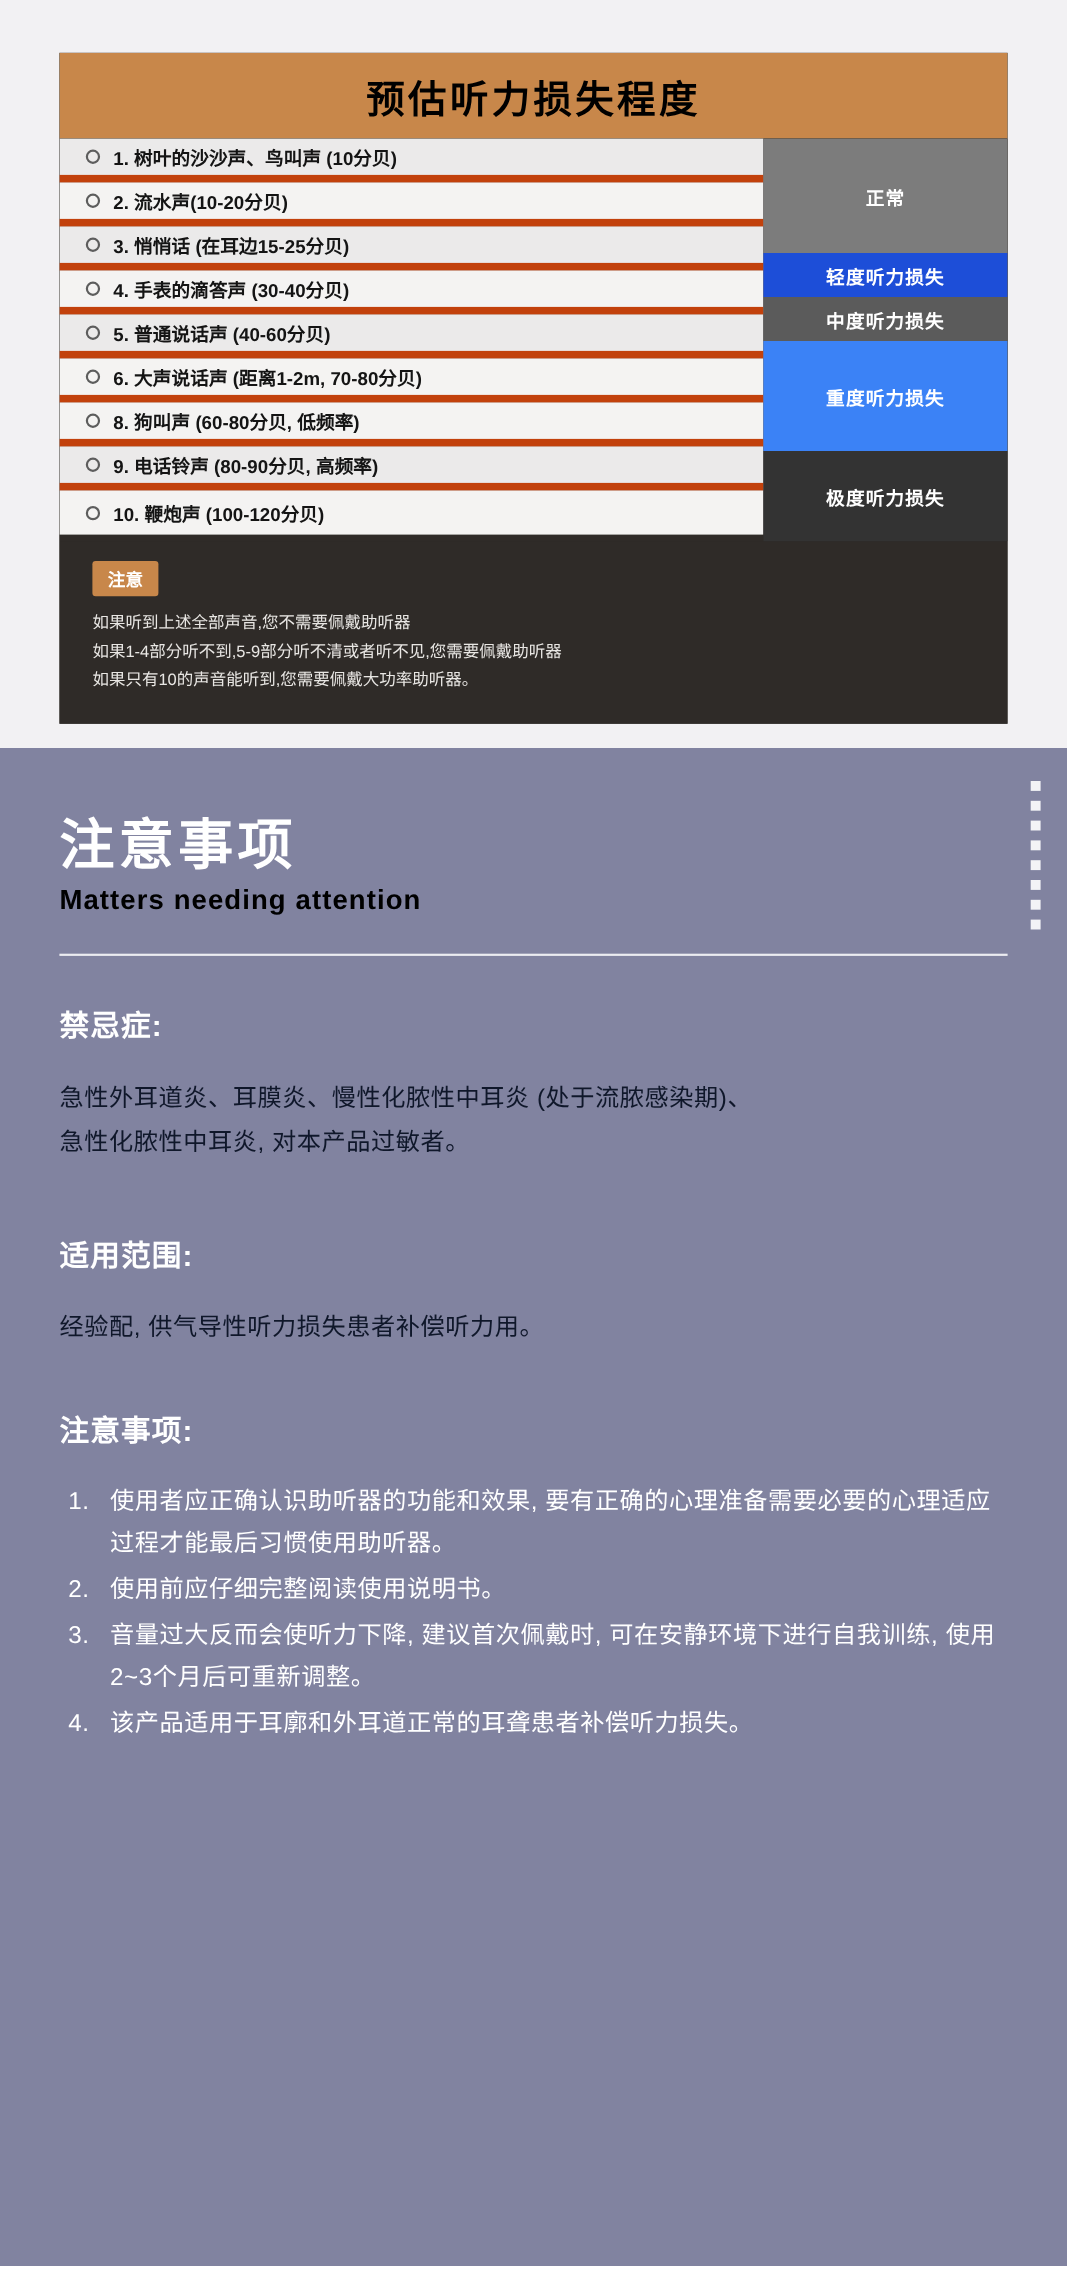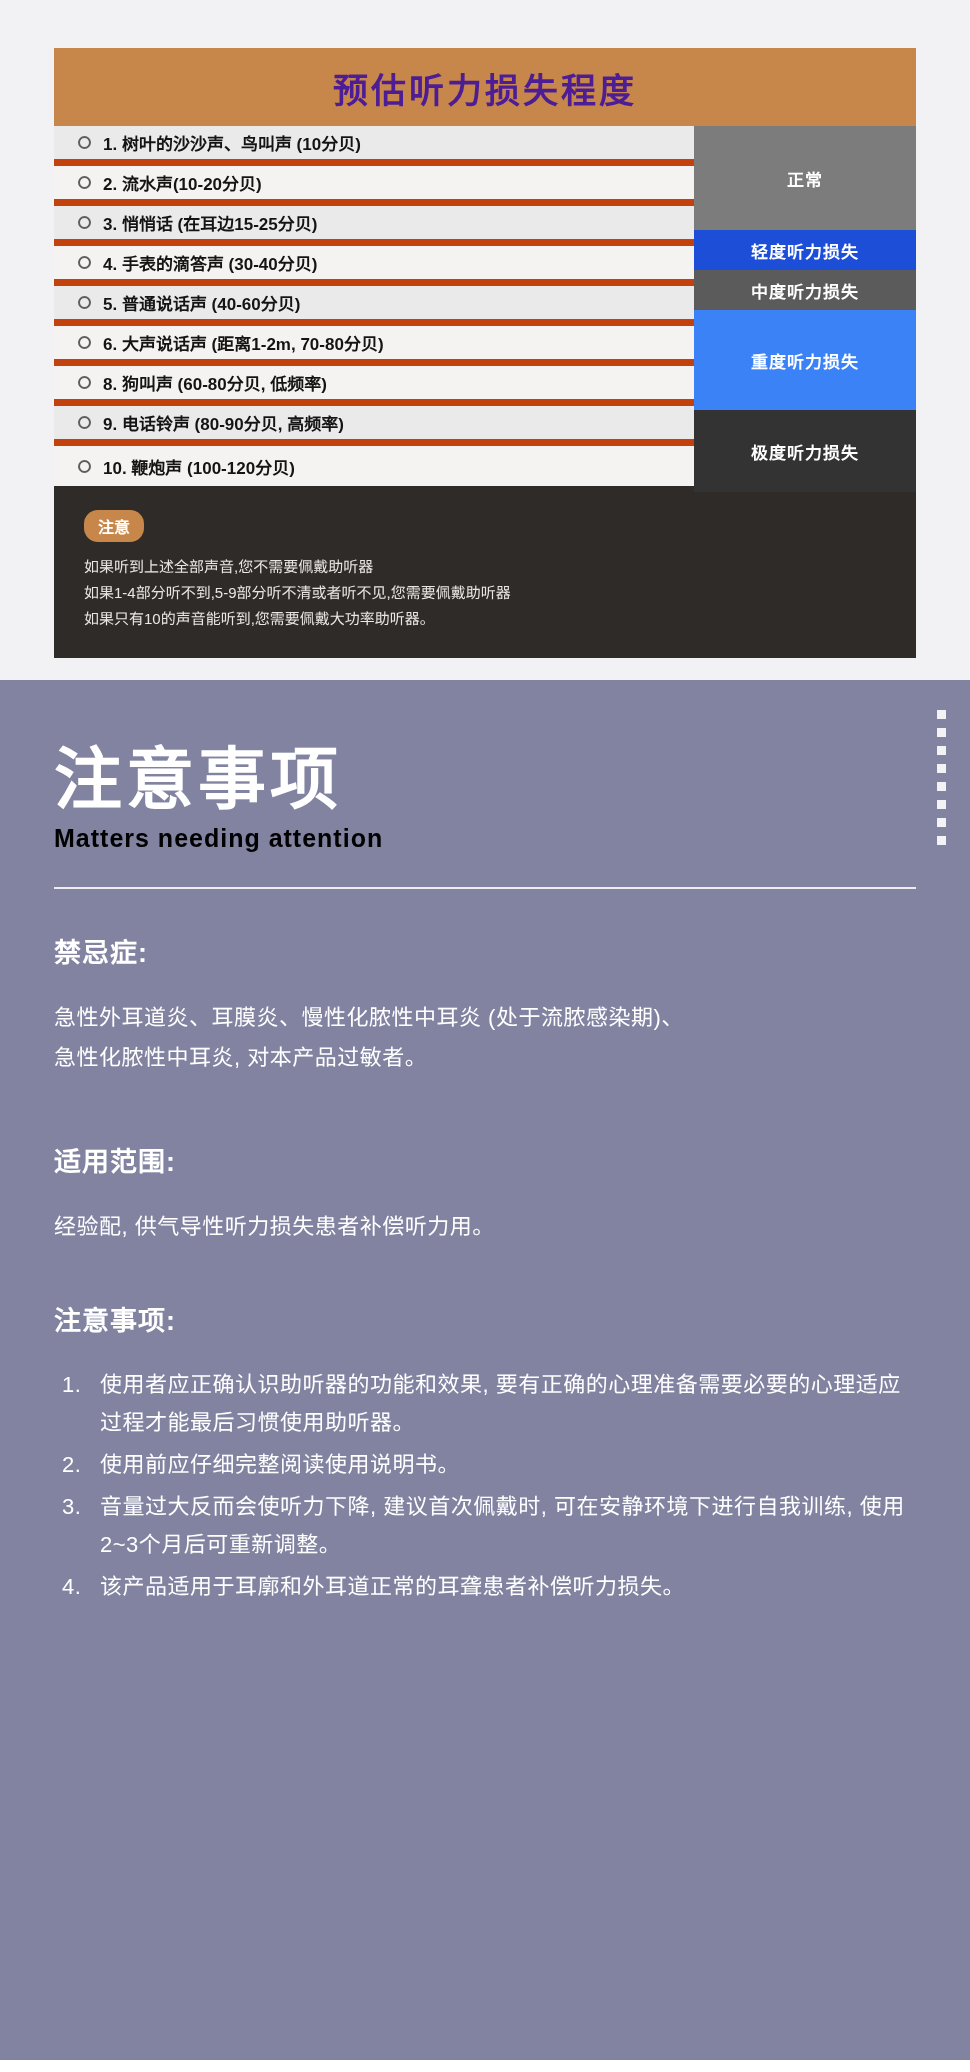--- a/index.html
+++ b/index.html
@@ -21,21 +21,21 @@
     overflow: hidden;
   }
   .card-header {
     background: #c8874a;
     height: 78px;
     display: flex;
     align-items: center;
     justify-content: center;
   }
   .card-header .title {
-    color: #4c1d95;
+    color: #000000;
     font-size: 35px;
     font-weight: bold;
     letter-spacing: 3px;
   }
   .table {
     display: flex;
     width: 100%;
     background: #2f2b28;
   }
   .col-items {
@@ -86,21 +86,21 @@
     padding: 18px 30px 26px 30px;
     background: #2f2b28;
   }
   .note-tag {
     display: inline-block;
     background: #c8874a;
     color: #ffffff;
     font-size: 16px;
     font-weight: bold;
     padding: 4px 14px;
-    border-radius: 14px;
+    border-radius: 3px;
     margin-bottom: 12px;
   }
   .note-line {
     color: #e9e7e4;
     font-size: 15px;
     line-height: 26px;
   }
 
   
   .sec-bottom {
@@ -119,21 +119,21 @@
   }
   .dots span {
     display: block;
     width: 9px;
     height: 9px;
     background: #ffffff;
     opacity: .9;
   }
   .hd-cn {
     color: #ffffff;
-    font-size: 68px;
+    font-size: 50px;
     font-weight: bold;
     letter-spacing: 4px;
     line-height: 1.15;
   }
   .hd-en {
     color: #000000;
     font-size: 25px;
     font-weight: bold;
     letter-spacing: 1px;
     margin-top: 6px;
@@ -145,21 +145,21 @@
     margin: 34px 0 42px 0;
   }
   .blk-title {
     color: #ffffff;
     font-size: 27px;
     font-weight: bold;
     letter-spacing: 1px;
     margin-bottom: 28px;
   }
   .blk-text {
-    color: #ffffff;
+    color: #0f172a;
     font-size: 22px;
     line-height: 40px;
     letter-spacing: .5px;
   }
   .gap { height: 62px; }
   .gap-s { height: 52px; }
   ol.list {
     list-style: none;
     counter-reset: li;
     margin-top: 27px;

